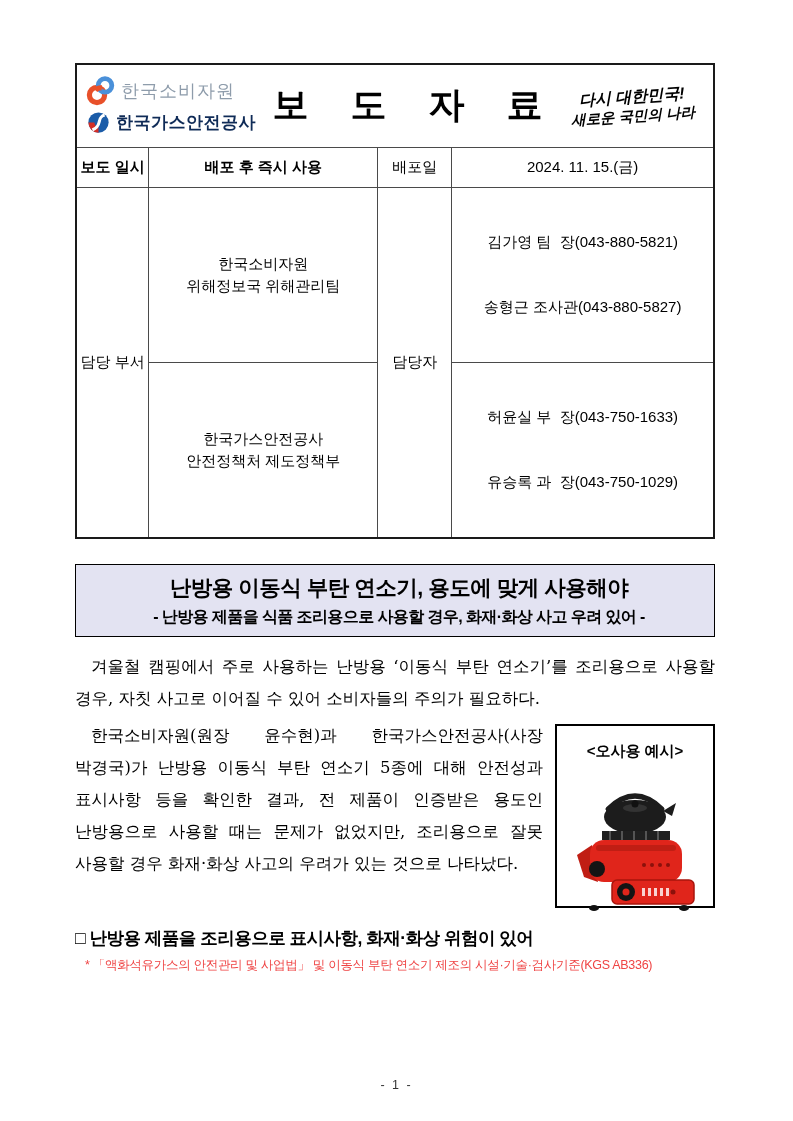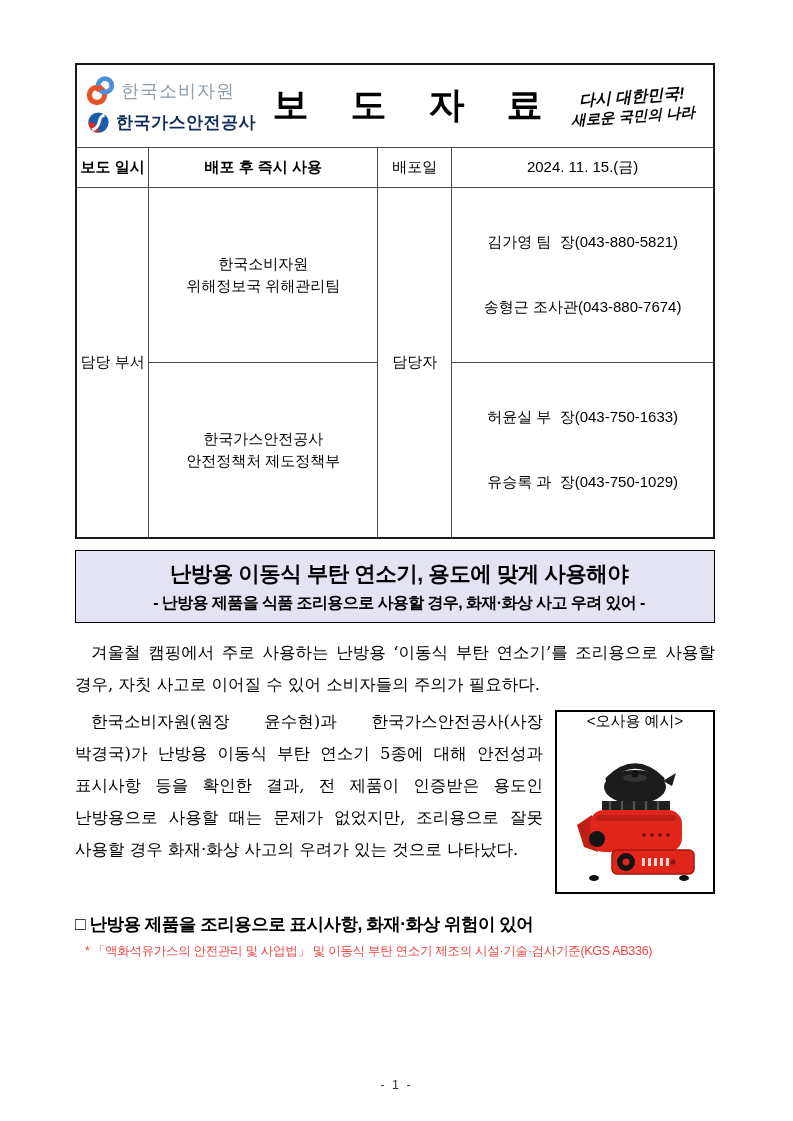--- a/index.html
+++ b/index.html
@@ -26,37 +26,37 @@
   .slogan .s2 { font-size:14.5px; display:block; }
 
   col.c1 { width:11.4%; } col.c2 { width:35.9%; } col.c3 { width:11.6%; } col.c4 { width:41.1%; }
   tr.info-r1 td { height:40px; }
   td.bold { font-weight:bold; }
   td.dept-cell { height:50px; line-height:1.45; }
   td.contact-cell { line-height:1.45; white-space:pre-wrap; }
 
   
   .headline {
-    margin-top:11px; border:1.5px solid #000; background:#e3e3f2;
+    margin-top:25px; border:1.5px solid #000; background:#e3e3f2;
     text-align:center; padding:9px 4px 8px 12px;
   }
   .headline .title { font-size:21.5px; font-weight:800; letter-spacing:-0.5px; line-height:1.35; }
   .headline .subtitle { font-size:16px; font-weight:800; letter-spacing:-0.6px; margin-top:4px; }
 
   
   .bodytext { font-family:"DejaVu Serif", serif; font-size:16.5px; line-height:32px;
               text-align:justify; word-break:keep-all; }
   .para1 { margin-top:14px; text-indent:16px; }
   .para2-wrap { margin-top:5px; }
   .para2 { text-indent:16px; }
   .misuse-box {
     float:right; width:160px; height:184px; border:2px solid #000; background:#fff;
     margin-left:12px; margin-top:4px; text-align:center;
   }
-  .misuse-caption { font-family:"Liberation Sans", sans-serif; font-size:15px; font-weight:400; margin-top:0; }
+  .misuse-caption { font-family:"Liberation Sans", sans-serif; font-size:15px; font-weight:700; margin-top:16px; }
   .sec-heading { margin-top:18px; font-size:17.5px; font-weight:800; letter-spacing:-0.5px; }
   .para3 { margin-top:10px; text-indent:16px; }
   .para3 sup { font-size:10px; }
   .footnote { margin-top:7px; font-size:12.5px; color:#ef4444; padding-left:10px; text-indent:0;
               font-family:"Liberation Sans", sans-serif; letter-spacing:-0.3px; }
 
   .page-num { position:absolute; left:0; width:793px; top:1078px; text-align:center; font-size:12.5px; color:#333; letter-spacing:2px; }
 </style>
 </head>
 <body>
@@ -109,21 +109,21 @@
       </tr>
       <tr>
         <td rowspan="2">담당 부서</td>
         <td class="dept-cell">
           <div>한국소비자원</div>
           <div>위해정보국 위해관리팀</div>
         </td>
         <td rowspan="2">담당자</td>
         <td class="contact-cell">
           <div>김가영 팀  장(043-880-5821)</div>
-          <div>송형근 조사관(043-880-7674)</div>
+          <div>송형근 조사관(043-880-5827)</div>
         </td>
       </tr>
       <tr>
         <td class="dept-cell">
           <div>한국가스안전공사</div>
           <div>안전정책처 제도정책부</div>
         </td>
         <td class="contact-cell">
           <div>허윤실 부  장(043-750-1633)</div>
           <div>유승록 과  장(043-750-1029)</div>

